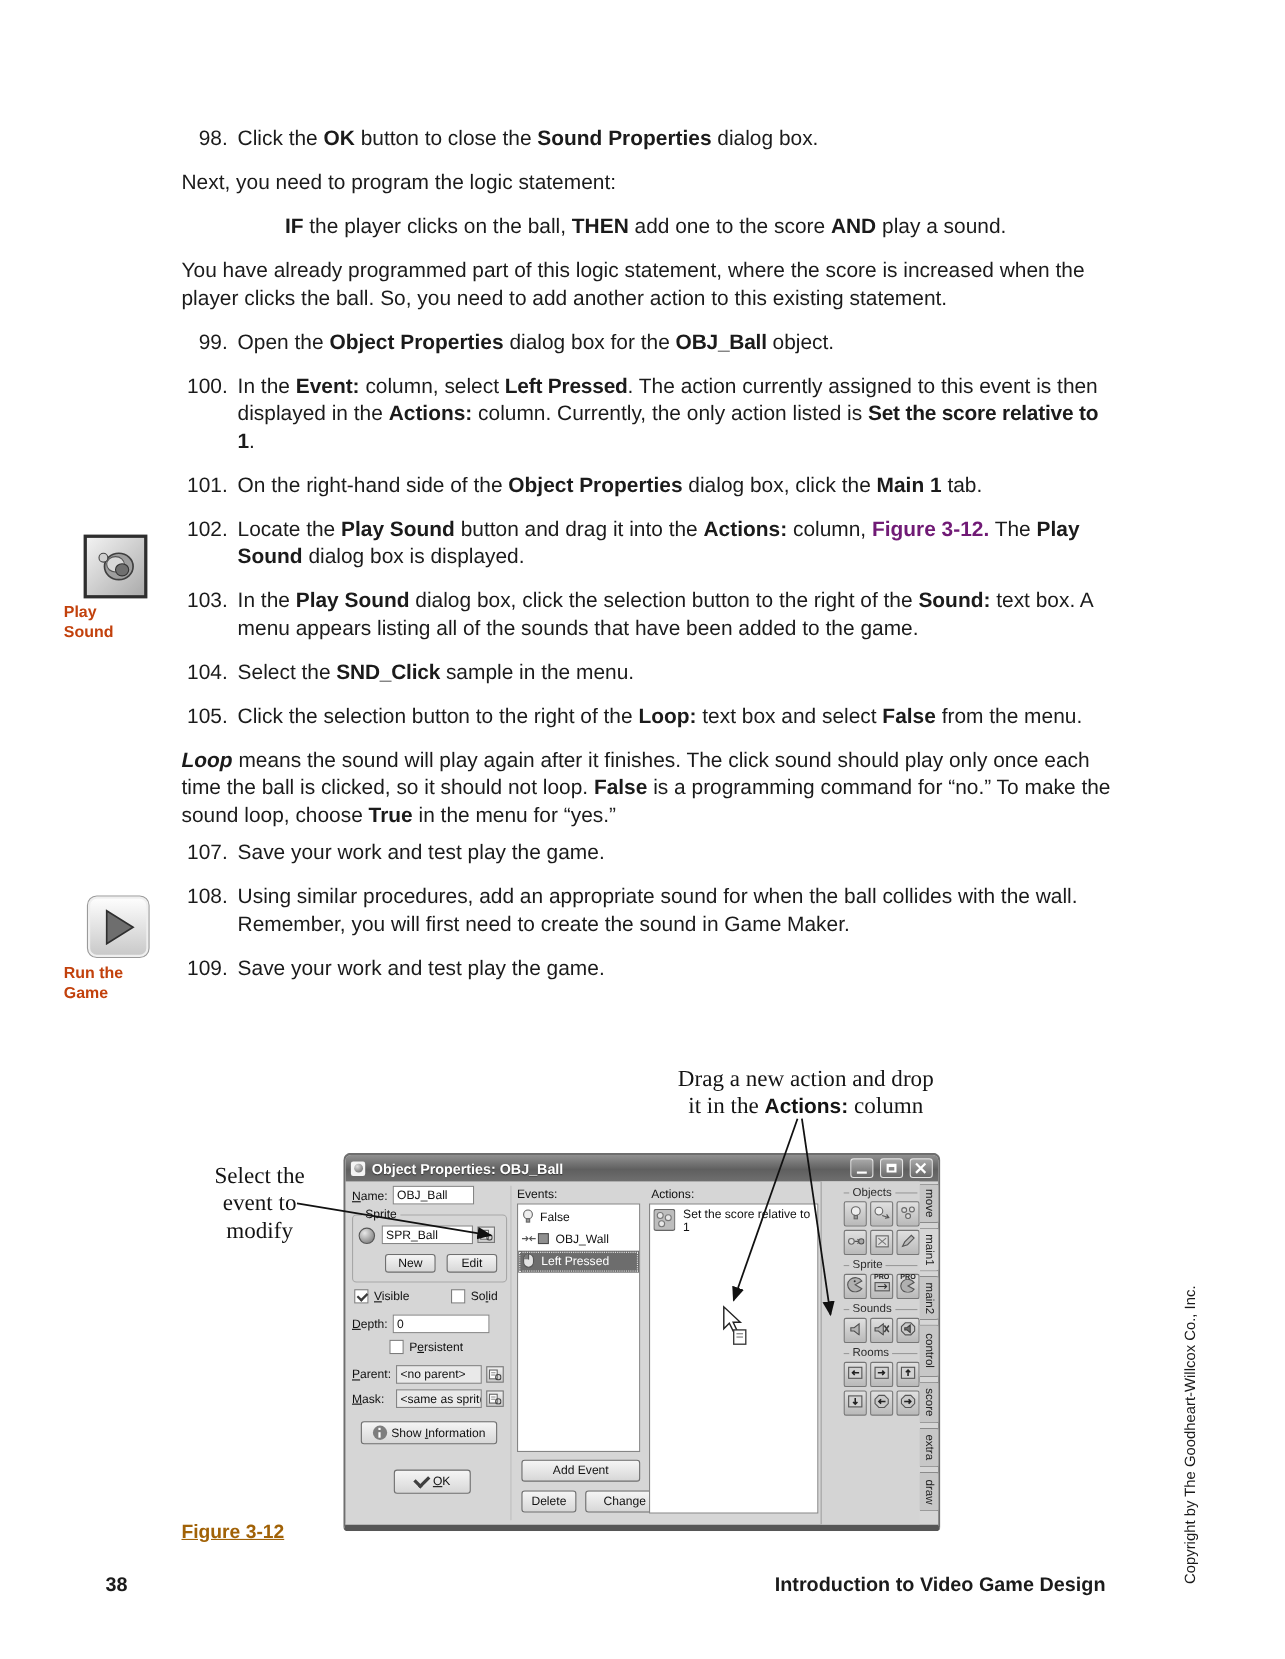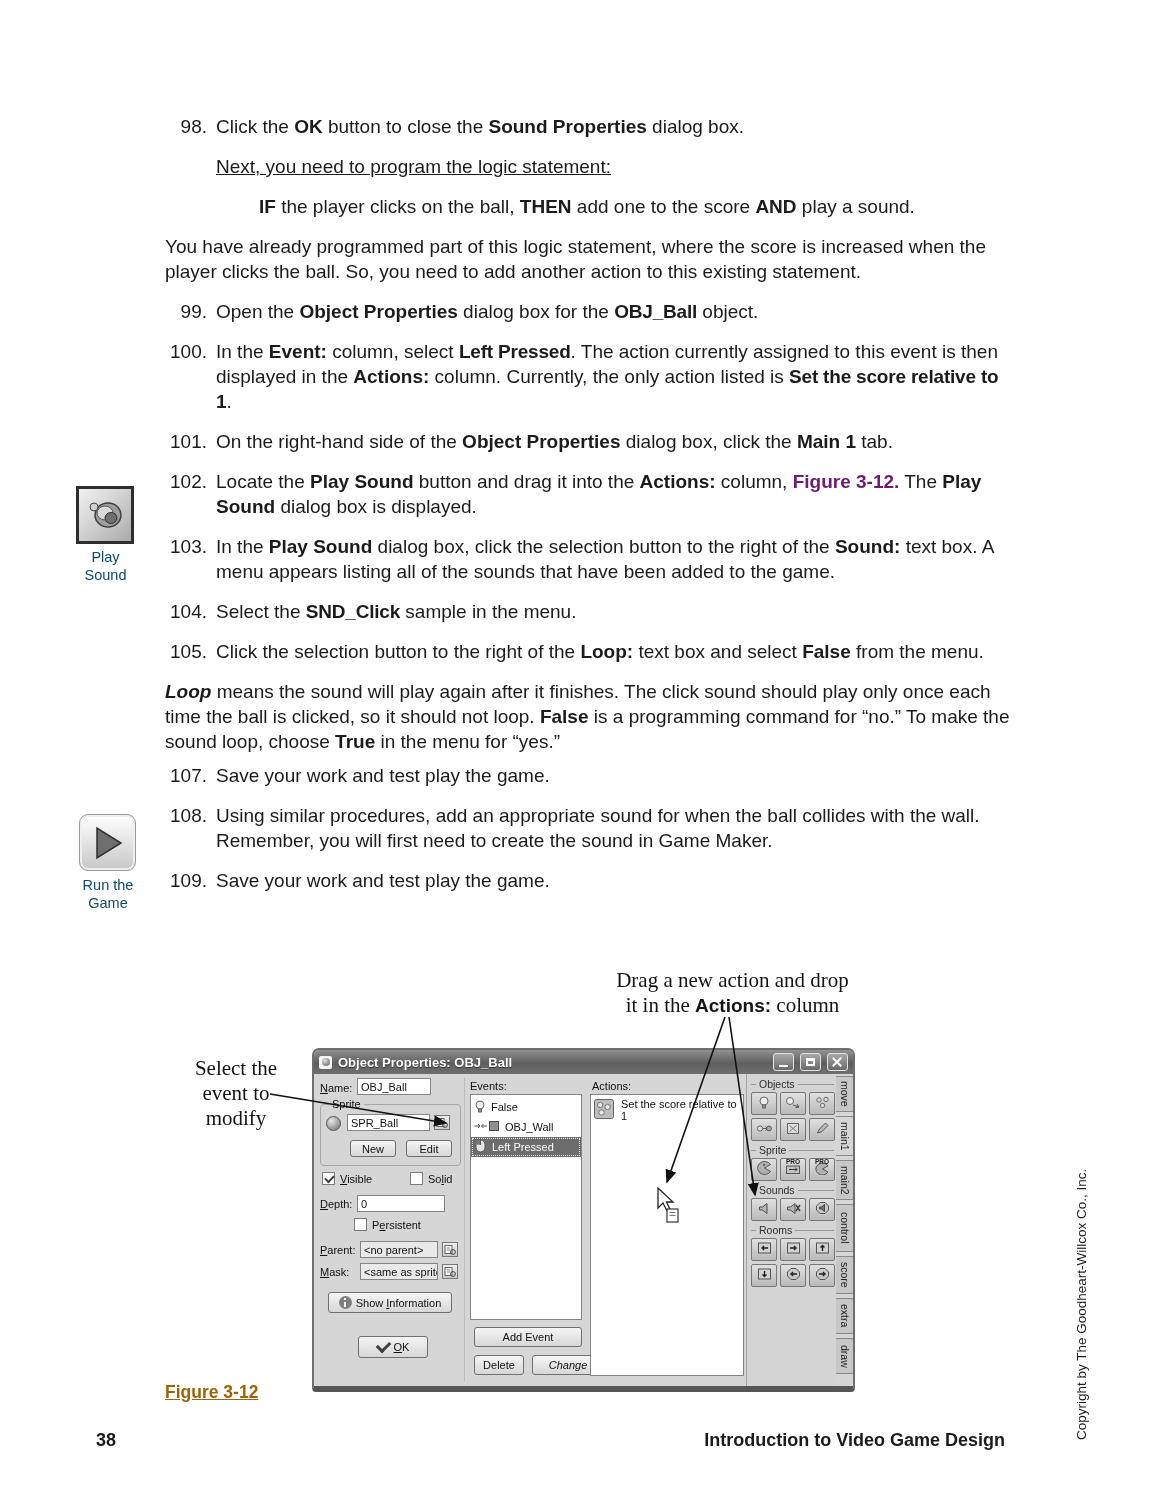--- a/index.html
+++ b/index.html
@@ -5,34 +5,34 @@
   html,body{margin:0;padding:0;background:#fff;}
   .page{position:relative;width:1168px;height:1508px;background:#fff;overflow:hidden;
         font-family:"Liberation Sans",sans-serif;color:#1b1b1b;}
 
   
   #instructions{position:absolute;left:165px;top:114px;width:845px;font-size:19px;line-height:25px;}
   .step{display:flex;margin-bottom:15px;}
   .stepnum{width:42px;text-align:right;flex:none;}
   .steptext{margin-left:9px;flex:1;}
   .para{margin-bottom:15px;}
-  .ind1{margin-left:51px;text-decoration:underline;}
+  .ind1{}
   .ind2{margin-left:94px;}
   [data-block="p-loop"]{margin-bottom:9px;}
   [data-block="s99"]{margin-top:7px;}
   .b{font-weight:bold;}
   .ui{font-weight:bold;letter-spacing:-0.2px;}
   .bi{font-weight:bold;font-style:italic;}
   .figref{font-weight:bold;color:#701a75;}
 
   
   .sq-icon{position:absolute;display:flex;align-items:center;justify-content:center;box-sizing:border-box;}
   #play-icon{left:76px;top:486px;width:58px;height:58px;background:linear-gradient(135deg,#f2f2f2,#ababab);border:3px solid #2e2e2e;}
   #run-icon{left:79px;top:814px;width:57px;height:57px;background:linear-gradient(#ffffff,#c7c7c7);border:1px solid #9a9a9a;border-radius:9px;box-shadow:inset 0 0 0 2px #efefef;}
-  .icon-label{position:absolute;text-align:center;font-weight:normal;font-size:14.5px;line-height:18px;color:#0c4a6e;}
+  .icon-label{position:absolute;text-align:left;font-weight:bold;font-size:14.5px;line-height:18px;color:#c2410c;}
   #play-label{left:58px;top:548px;width:95px;}
   #run-label{left:58px;top:876px;width:100px;}
 
   
   #figure{position:absolute;left:150px;top:960px;width:880px;height:470px;}
   #fig-overlay{position:absolute;left:0;top:0;z-index:6;pointer-events:none;}
   .annot{position:absolute;z-index:7;font-family:"Liberation Serif",serif;font-size:21px;line-height:25px;color:#141414;text-align:center;}
   #annot-drag{left:425px;top:8px;width:315px;}
   #annot-select{left:16px;top:96px;width:140px;}
   .annot .b{font-family:"Liberation Sans",sans-serif;font-size:19px;}
@@ -72,21 +72,21 @@
   .ev-row.sel{background:#6d6d6d;color:#fff;outline:1px dotted #e8e8e8;outline-offset:-2px;}
   .act-row{display:flex;align-items:center;gap:7px;padding:3px;}
   .check{width:10px;height:6px;border-left:3px solid #3f3f3f;border-bottom:3px solid #3f3f3f;transform:rotate(-45deg);margin-top:-4px;}
   .info-i{width:13px;height:13px;border-radius:50%;background:#7e7e7e;position:relative;flex:none;}
   .info-i::before{content:"";position:absolute;left:5.5px;top:2px;width:2px;height:2px;background:#fff;}
   .info-i::after{content:"";position:absolute;left:5.5px;top:5.5px;width:2px;height:5px;background:#fff;}
   .ball{position:absolute;width:15px;height:15px;border-radius:50%;background:radial-gradient(circle at 35% 30%,#e8e8e8,#6a6a6a);border:1px solid #555;box-sizing:border-box;}
 
   
   #pal{position:absolute;left:432px;top:0;width:90px;height:312px;background:#d4d4d4;border-left:1px solid #a0a0a0;
-       box-sizing:border-box;padding:2px 0 0 4px;}
+       box-sizing:border-box;padding:2px 0 0 20px;}
   .pal-label{display:flex;align-items:center;gap:3px;font-size:10.5px;color:#2d2d2d;margin:2px 2px 2px 0;}
   .pal-label .dash{height:1px;background:#9a9a9a;width:5px;}
   .pal-label .dash.grow{flex:1;}
   .pal-row{display:flex;gap:3px;margin-bottom:3px;}
   .pal-btn{width:26px;height:23px;background:linear-gradient(#e0e0e0,#b9b9b9);border:1px solid #767676;border-radius:2px;
        box-sizing:border-box;display:flex;align-items:center;justify-content:center;position:relative;padding:0;}
   .pal-btn .badge{position:absolute;top:-1px;left:50%;transform:translateX(-50%);font-size:6.5px;font-weight:bold;color:#222;line-height:8px;}
   #tabs{position:absolute;left:522px;top:2px;width:19px;display:flex;flex-direction:column;gap:4px;}
   .tab{writing-mode:vertical-rl;font-size:10.5px;color:#222;background:#c7c7c7;border:1px solid #8a8a8a;border-left:none;
        border-radius:0 4px 4px 0;display:flex;align-items:center;justify-content:center;padding:7px 1px;box-sizing:border-box;}
@@ -299,21 +299,21 @@
               <span><svg width="13" height="14" viewBox="0 0 13 14">
                   <rect x="2" y="1" width="9" height="12" rx="4.5" fill="#e3e3e3" stroke="#555"></rect>
                   <path d="M2.2 5.8 a4.5 4.8 0 0 1 4.3 -4.7 v4.7 z" fill="#7c7c7c"></path>
                   <line x1="6.5" y1="1" x2="6.5" y2="6" stroke="#555"></line>
                 </svg></span>
               <span>Left Pressed</span>
             </div>
           </div>
         <span class="btn" style="left:160px;top:253px;width:108px;height:20px;">Add Event</span>
         <span class="btn" style="left:160px;top:281px;width:50px;height:20px;">Delete</span>
-        <span class="btn" style="left:218px;top:281px;width:72px;height:20px;font-style:italic;">Change</span>
+        <span class="btn" style="left:218px;top:281px;width:72px;height:20px;">Change</span>
 
         <span class="lbl" style="left:278px;top:6px;">Actions:</span>
         <div class="listbox" style="left:276px;top:20px;width:154px;height:282px;" id="act-list">
             <div class="act-row">
               <span><svg width="20" height="20" viewBox="0 0 20 20">
                   <rect x="0.5" y="0.5" width="19" height="19" rx="2" fill="#bdbdbd" stroke="#666"></rect>
                   <circle cx="6.2" cy="6" r="2.7" fill="#e8e8e8" stroke="#777"></circle>
                   <circle cx="13.5" cy="8" r="2.7" fill="#e8e8e8" stroke="#777"></circle>
                   <circle cx="7.5" cy="13.5" r="2.7" fill="#e8e8e8" stroke="#777"></circle>
                 </svg></span>

